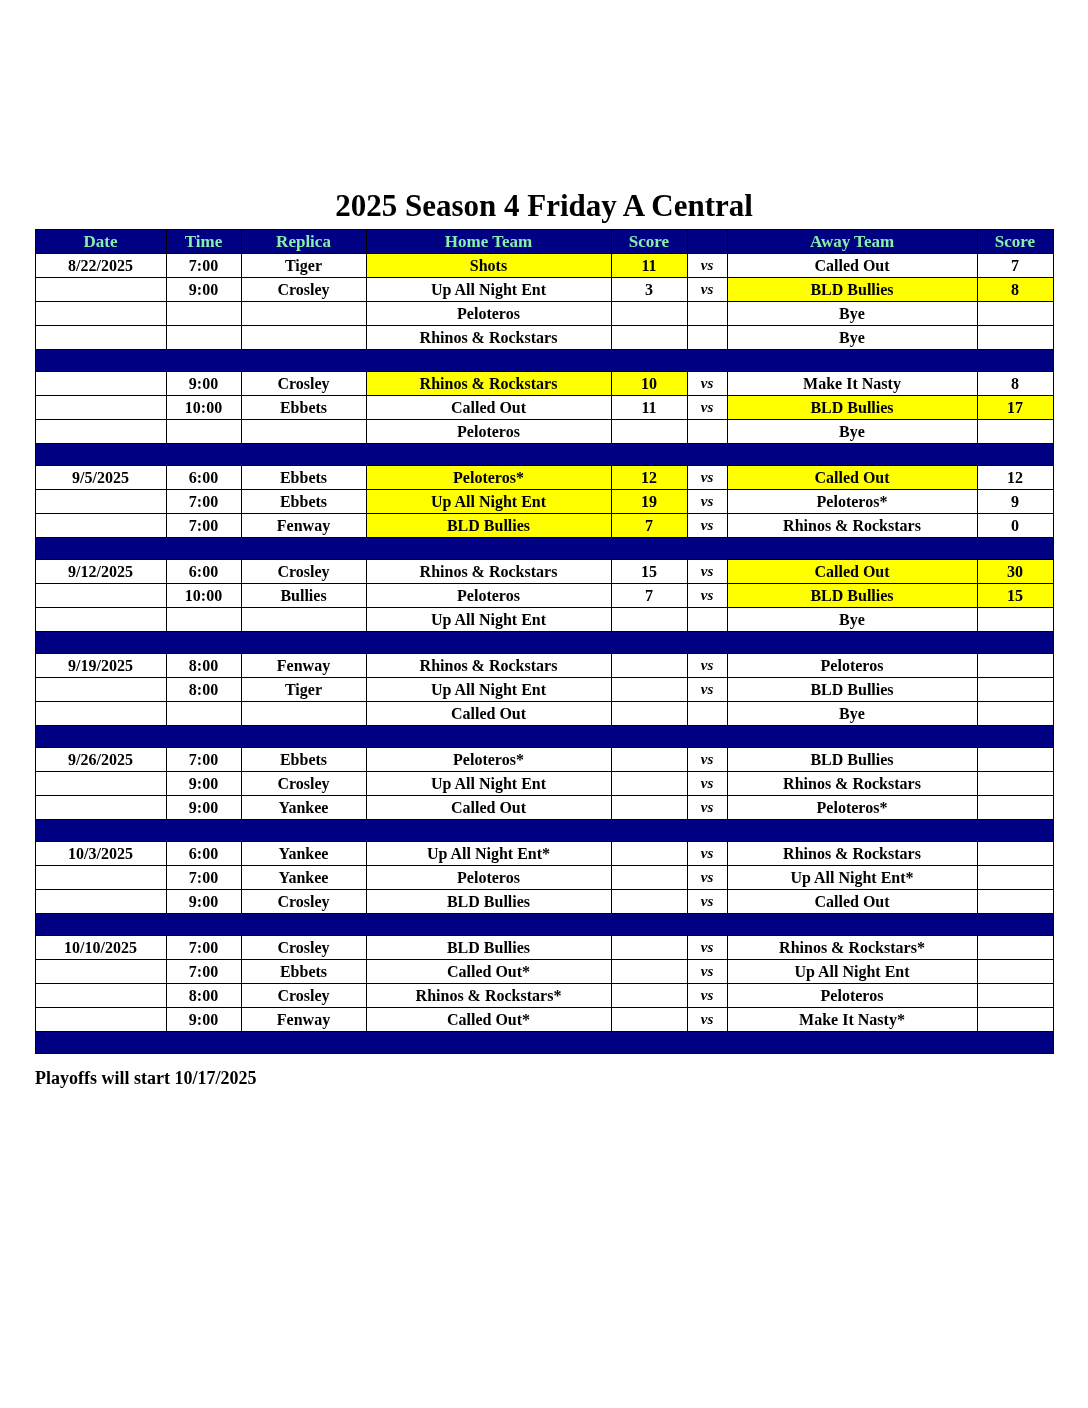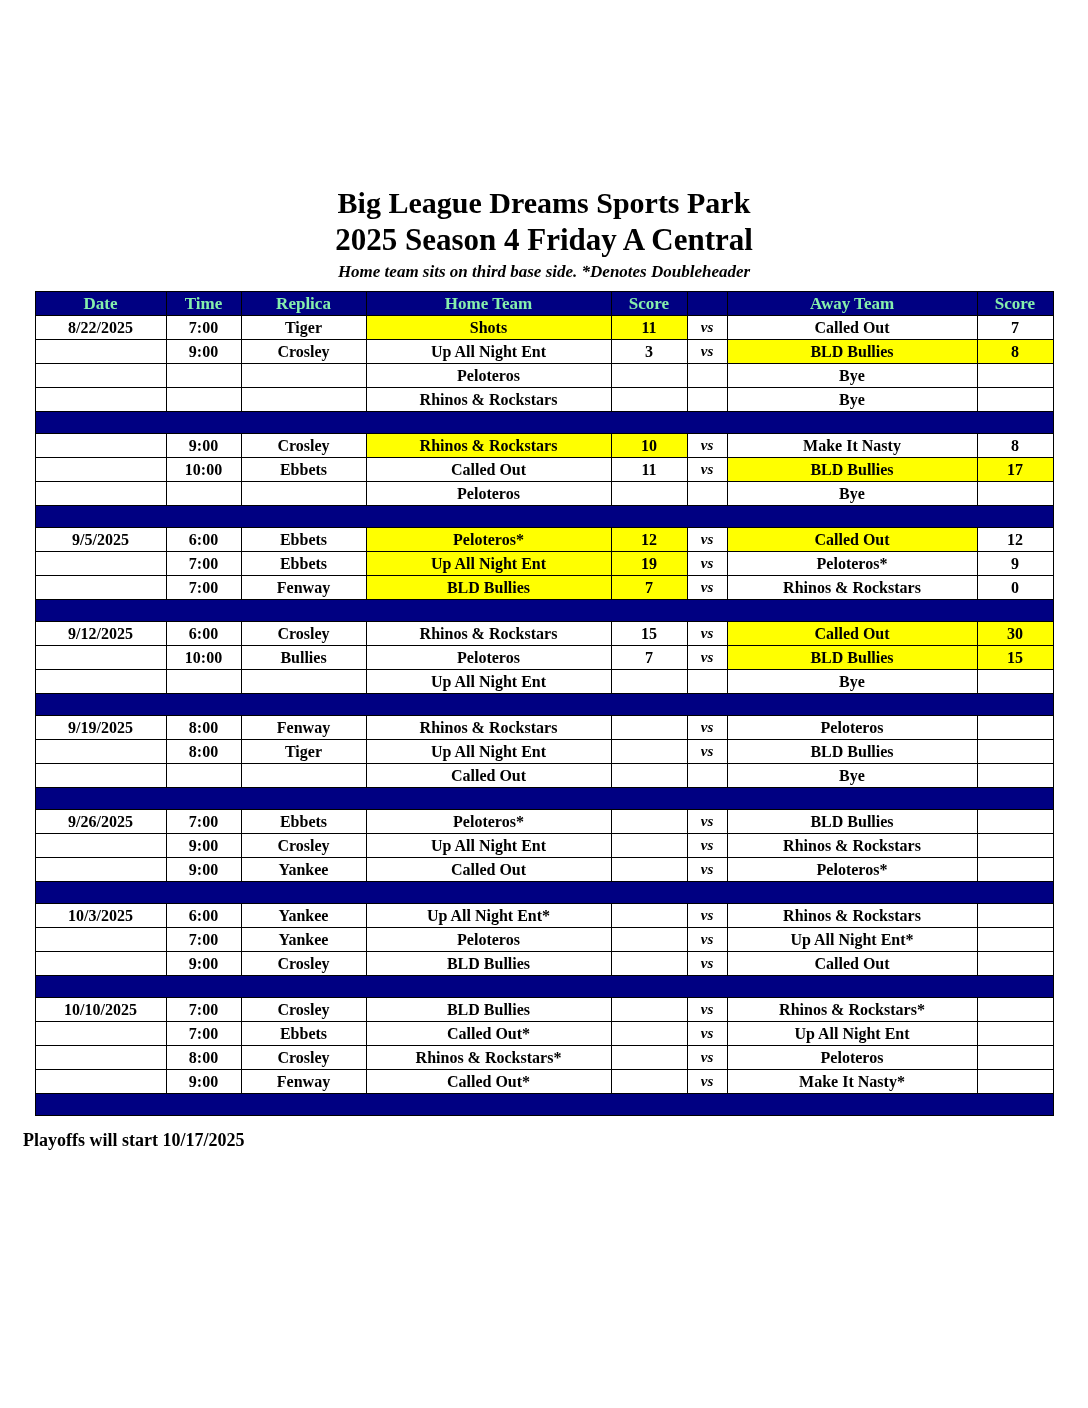--- a/index.html
+++ b/index.html
@@ -51,32 +51,30 @@
     padding:0;
   }
   .schedule td.hl{
     background:var(--highlight);
   }
   .schedule td.vs{
     font-style:italic;
     font-size:15px;
   }
   .footer-note{
-    margin:14px 0 0 23px;
+    margin:14px 0 0 35px;
     font-weight:bold;
     font-size:18px;
   }
 </style>
 </head>
 <body>
 
 <div class="page">
-  <div class="title">Big League Dreams Sports Park</div>
   <div class="subtitle">2025 Season 4 Friday A Central</div>
-  <div class="note">Home team sits on third base side.  *Denotes Doubleheader</div>
 
   <table class="schedule">
     <colgroup>
       <col style="width:131px">
       <col style="width:75px">
       <col style="width:125px">
       <col style="width:245px">
       <col style="width:76px">
       <col style="width:40px">
       <col style="width:250px">

